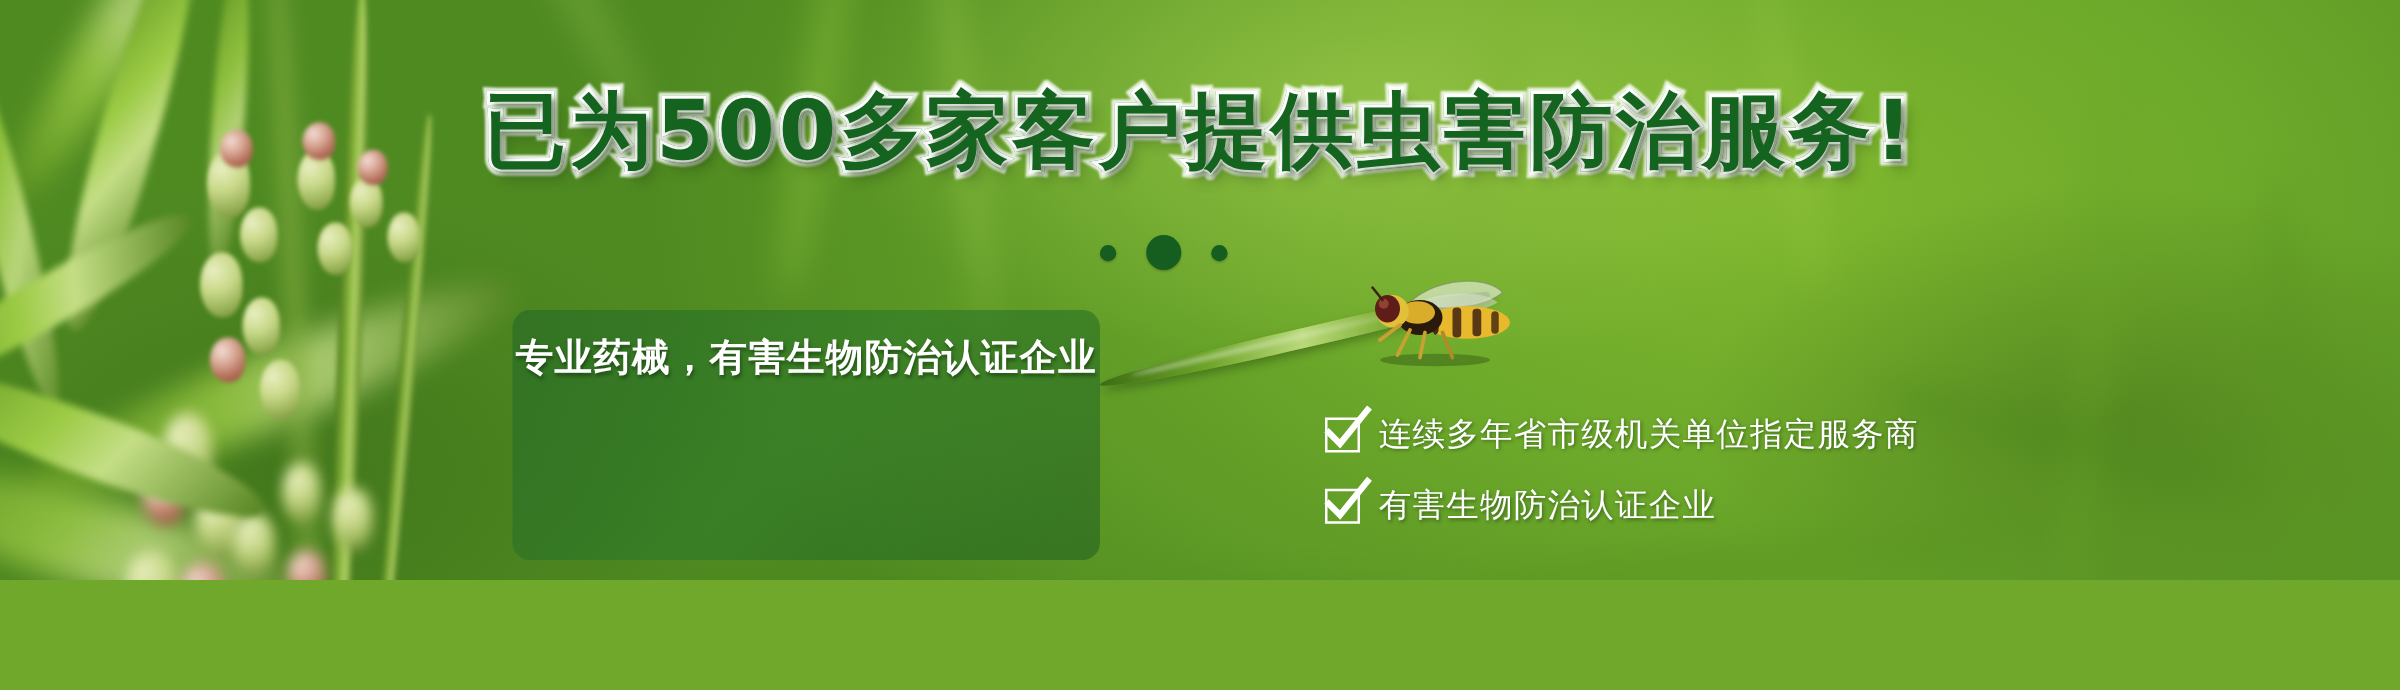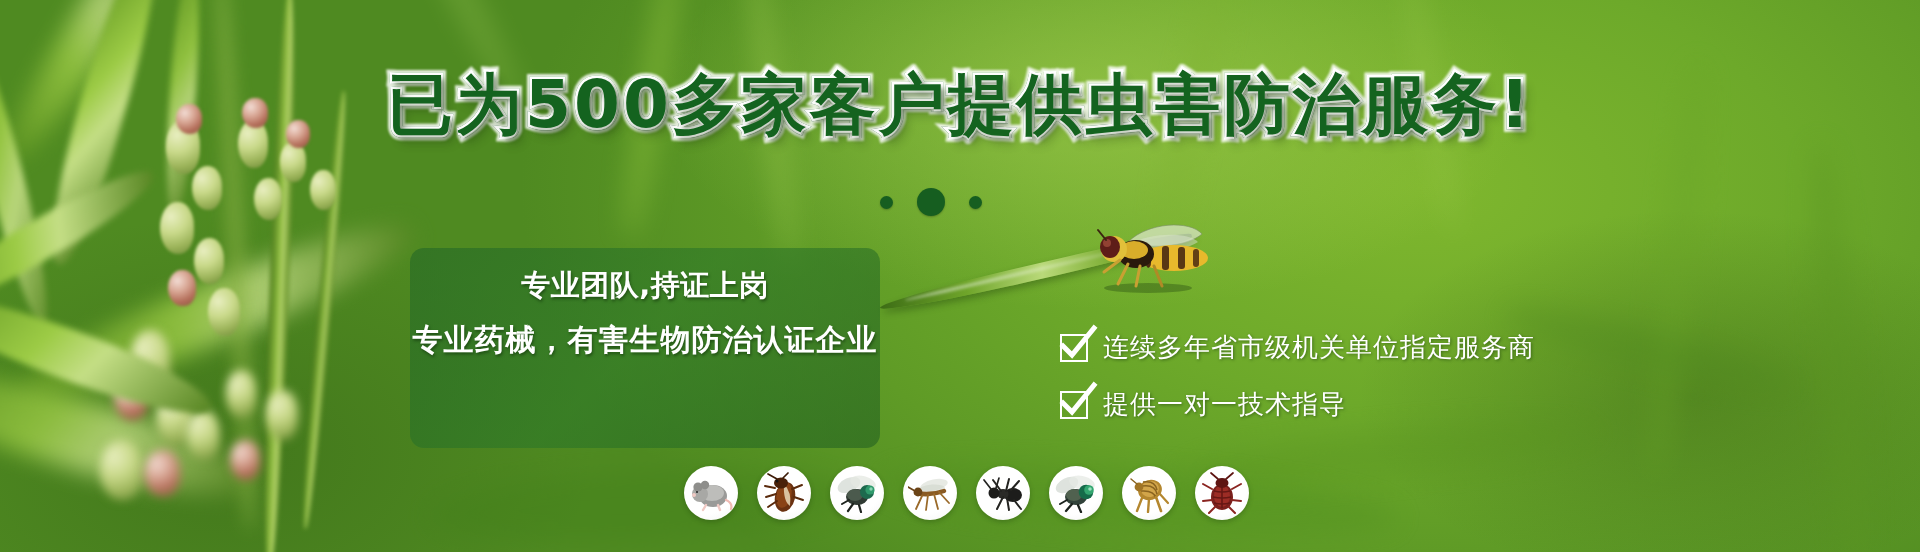--- a/index.html
+++ b/index.html
@@ -3,21 +3,21 @@
 <meta charset="utf-8">
 <style>
   * { margin:0; padding:0; box-sizing:border-box; }
   html,body { width:1920px; height:552px; overflow:hidden; }
   body {
     font-family:"Liberation Sans","DejaVu Sans",sans-serif;
     background:#6fa82a;
   }
   #banner {
     position:relative;
-    width:1920px; height:552px;
+    width:1920px; height:464px;
     overflow:hidden;
   }
 
   
   .bg-base {
     position:absolute; inset:0;
     background:
       radial-gradient(ellipse 900px 520px at 74% 34%, #7fb72e 0%, #6da92a 42%, #5f9b26 70%, #4f8a21 100%),
       linear-gradient(175deg,#86bd36 0%,#74ae2d 35%,#66a128 65%,#4d8620 100%);
   }
@@ -298,42 +298,41 @@
         <path d="M84 50 L92 70" stroke="#b08a26" stroke-width="3" fill="none" stroke-linecap="round"></path>
         <path d="M50 44 L34 56" stroke="#c9a032" stroke-width="3" fill="none" stroke-linecap="round"></path>
 
         <path d="M36 24 L28 14" stroke="#3b2410" stroke-width="2" fill="none" stroke-linecap="round"></path>
       </g>
     </svg>
   </div>
 
   <div class="panel"></div>
   <div class="panel-lines">
-    <div class="pline l1">专业团队,持证上岗</div>
     <div class="pline l3">专业药械，有害生物防治认证企业</div>
   </div>
 
   <div class="checklist">
 
     <div class="check-row">
       <span class="check-box">
         <svg width="40" height="40" viewBox="0 0 40 40">
           <path d="M5 22 L14 31 L36 4" fill="none" stroke="#ffffff" stroke-width="5" stroke-linecap="square" stroke-linejoin="miter"></path>
         </svg>
       </span>
       <span class="check-label">连续多年省市级机关单位指定服务商</span>
     </div>
 
     <div class="check-row">
       <span class="check-box">
         <svg width="40" height="40" viewBox="0 0 40 40">
           <path d="M5 22 L14 31 L36 4" fill="none" stroke="#ffffff" stroke-width="5" stroke-linecap="square" stroke-linejoin="miter"></path>
         </svg>
       </span>
-      <span class="check-label">提供一对一技术指导</span>
+      <span class="check-label">有害生物防治认证企业</span>
     </div>
 
   </div>
 
   <div class="pests">
 
     <div class="pest">
       <svg width="46" height="38" viewBox="0 0 46 38">
         <ellipse cx="25" cy="22" rx="14" ry="11" fill="#9a9a98"></ellipse>
         <ellipse cx="24" cy="19" rx="12" ry="8" fill="#bdbdba"></ellipse>

